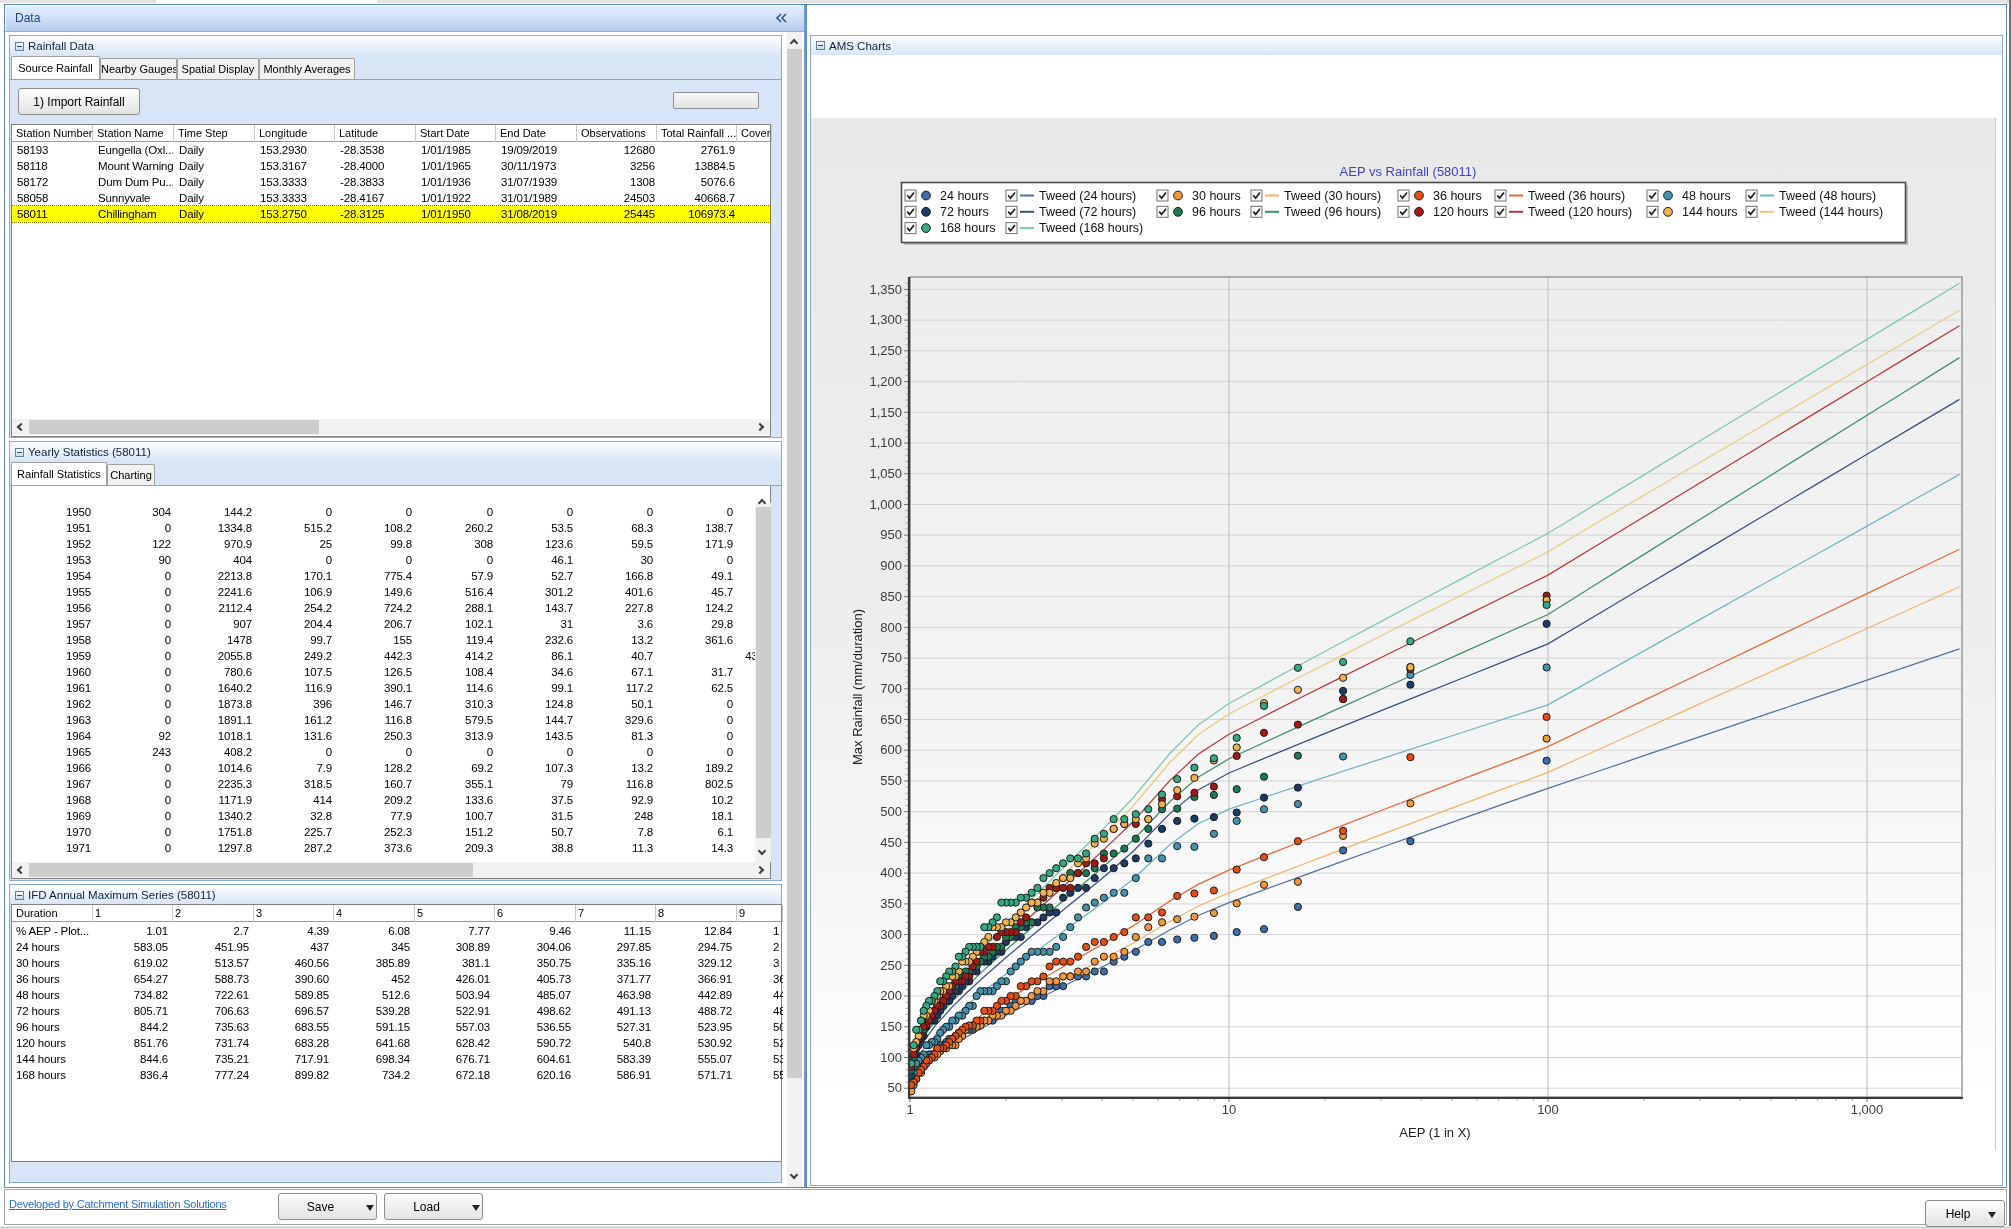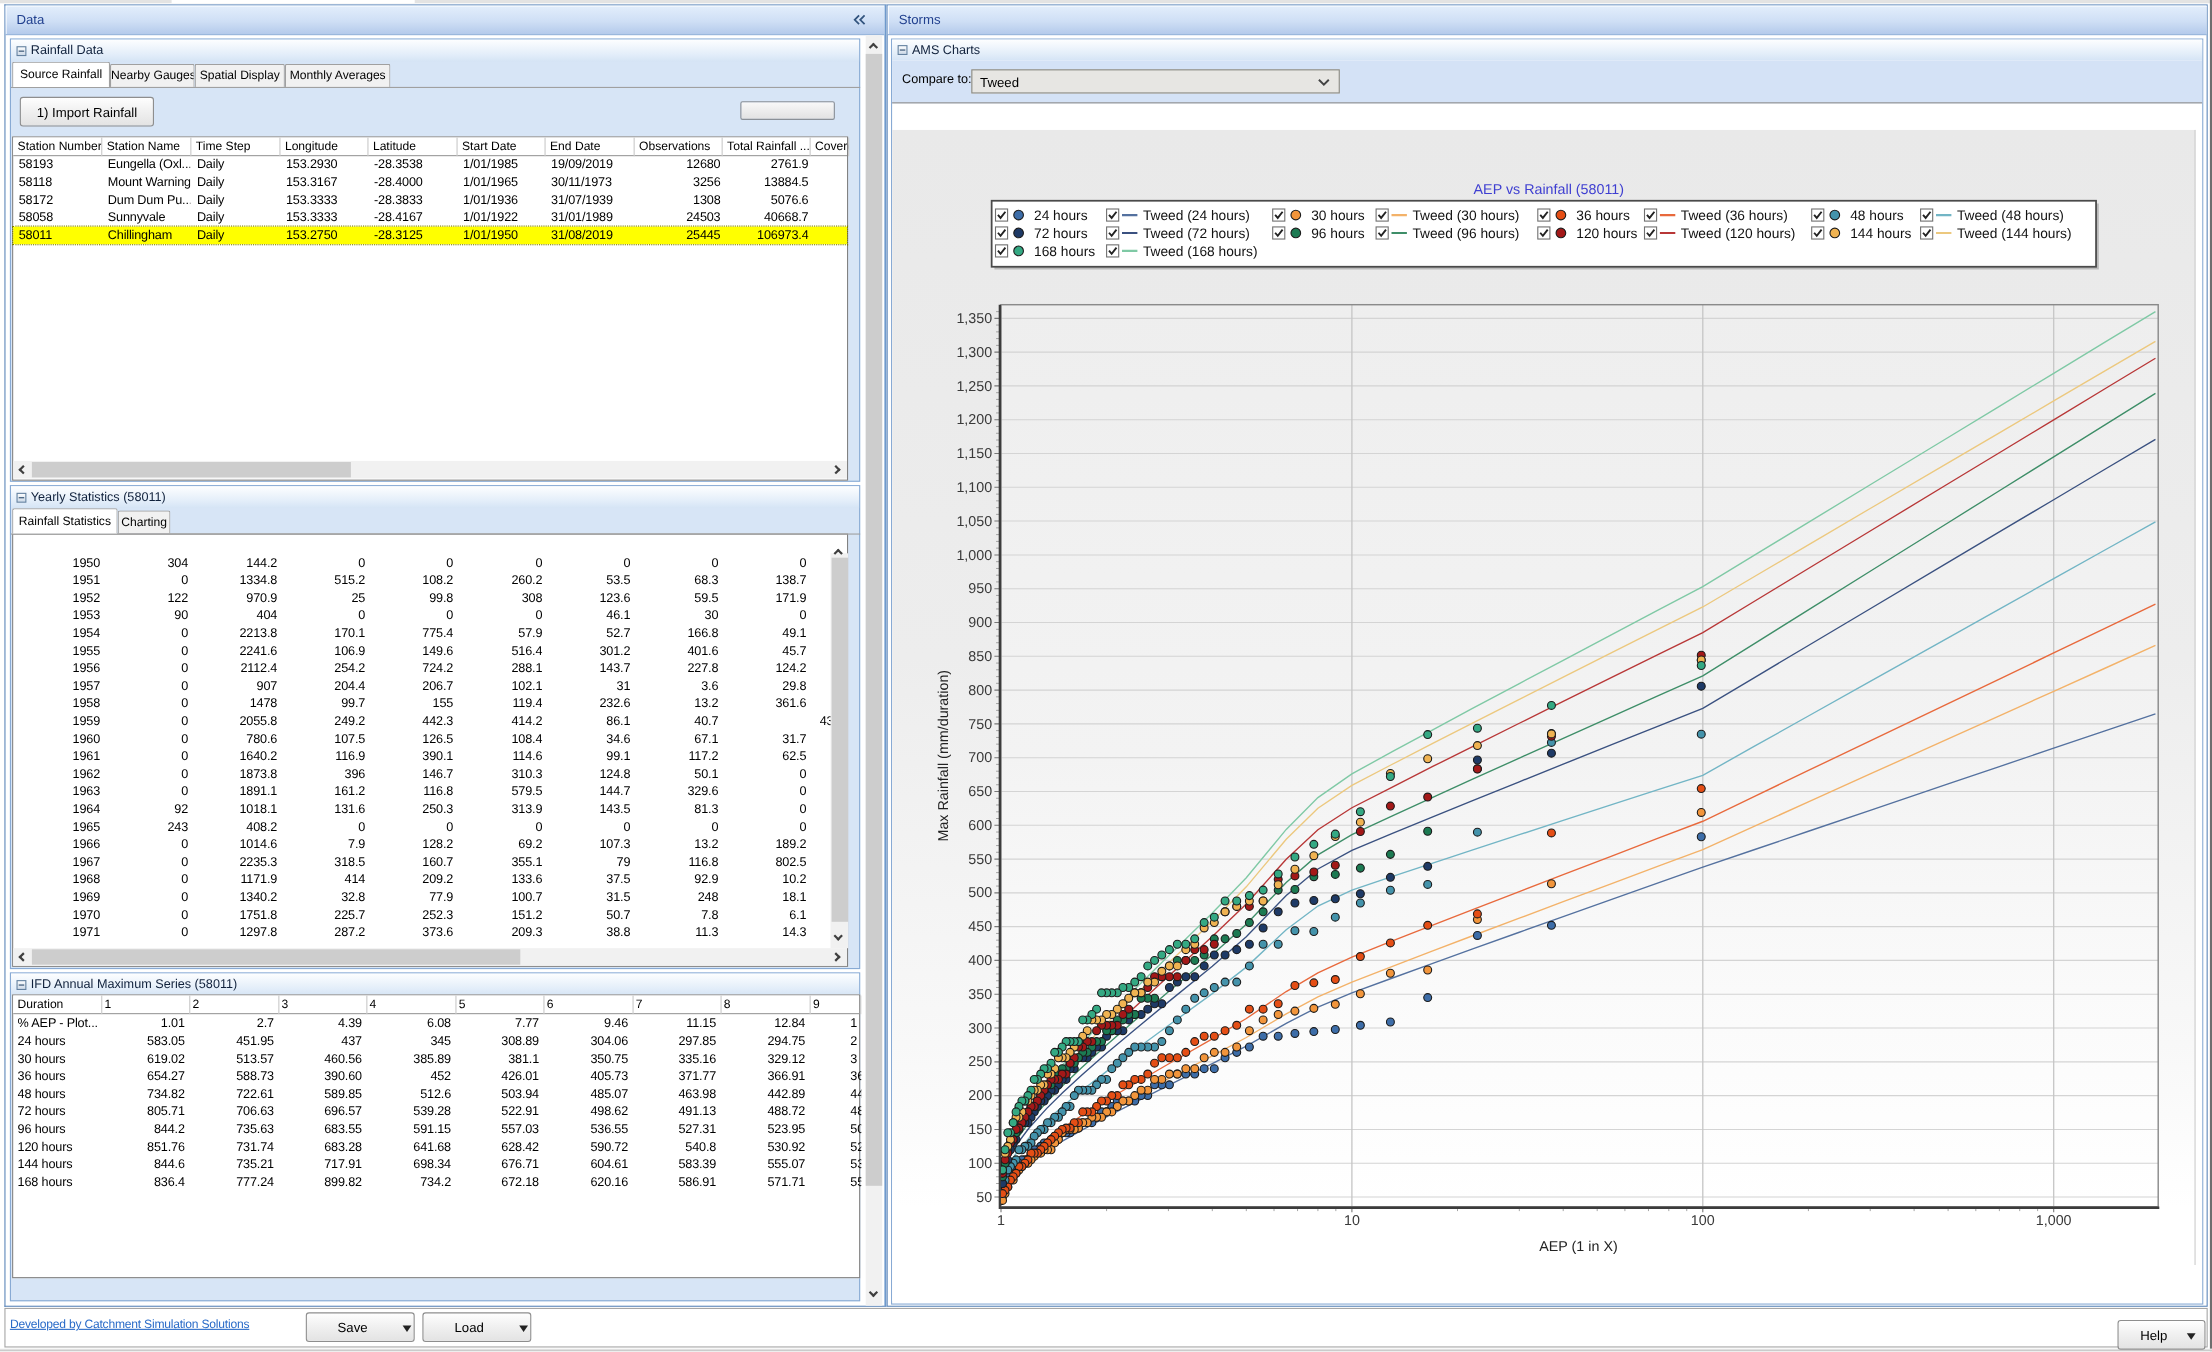--- a/index.html
+++ b/index.html
@@ -451,32 +451,22 @@
         <div class="cell" style="left:761px;top:162px;width:10px">55</div>
       </div>
     </div>
     <div class="sb" style="left:782px;top:27px;width:15px;height:1155px">
       <div class="chv" style="left:4px;top:8px;transform:rotate(45deg)"></div>
       <div class="sbthumb" style="left:0px;top:17px;width:15px;height:1029px"></div>
       <div class="chv" style="left:4px;top:1140px;transform:rotate(-135deg)"></div>
     </div>
   </div>
 <div class="panel" style="left:806px;top:4px;width:1201px;height:1184px">
-    <div class="ptitle">Storms</div>
     <div class="grp" style="left:3px;top:30px;width:1193px;height:1151px;background:#fff">
       <div class="ghdr" style="height:19px"><i class="mi" style="top:5px"></i><span>AMS Charts</span></div>
-      <div class="abs" style="left:0;top:19px;width:1191px;height:39px;background:#d4e2f6;border-bottom:1px solid #8f8f8f">
-        <div class="abs" style="left:9px;top:11px;font-size:11.5px">Compare to:</div>
-        <div class="abs" style="left:72px;top:8px;width:335px;height:22px;background:#e7e6e3;border:1px solid #898983">
-          <div class="abs" style="left:7px;top:3.5px;font-size:12px">Tweed</div>
-          <svg style="position:absolute;right:8px;top:7px" width="11" height="8" viewBox="0 0 11 8">
-            <path d="M1 1.5l4.5 4.5L10 1.5" fill="none" stroke="#444" stroke-width="1.8"></path>
-          </svg>
-        </div>
-      </div>
     </div>
   </div>
 <svg width="1191" height="1065" viewBox="811 118 1191 1065" style="position:absolute;left:811px;top:118px">
 <defs>
 <linearGradient id="pbg" x1="0" y1="0" x2="0" y2="1">
         <stop offset="0" stop-color="#eeeeee"></stop>
         <stop offset="0.5" stop-color="#f3f3f3"></stop>
         <stop offset="0.8" stop-color="#fbfbfb"></stop>
         <stop offset="1" stop-color="#ffffff"></stop>
       </linearGradient>

